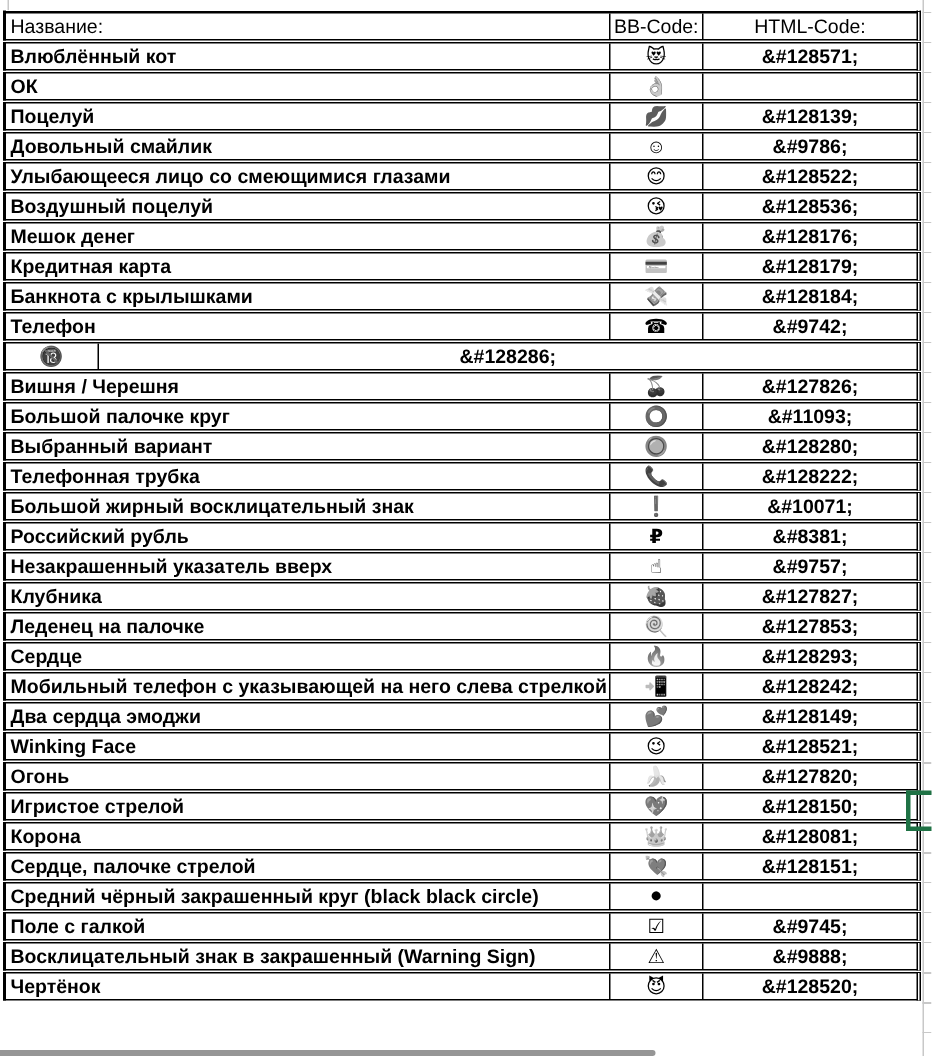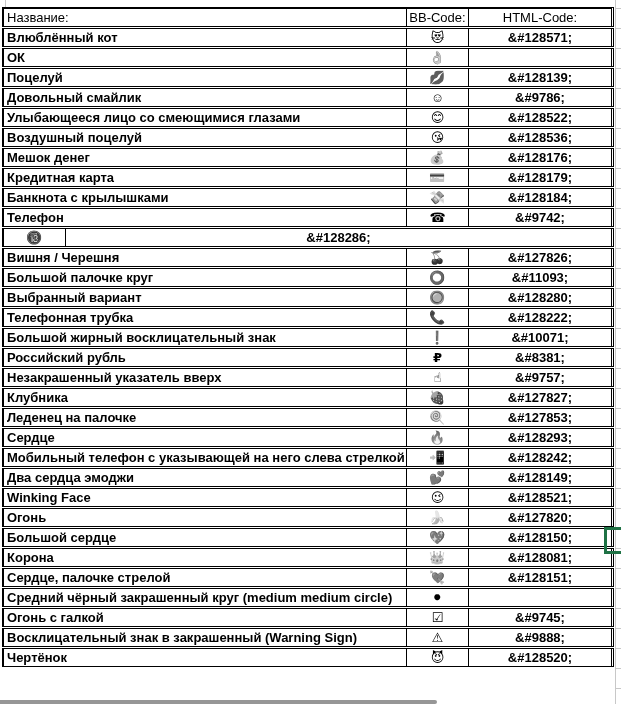--- a/index.html
+++ b/index.html
@@ -214,40 +214,40 @@
         <div class="cell name">Winking Face</div>
         <div class="cell bb">😉</div>
         <div class="cell code">&amp;#128521;</div>
       </div>
       <div class="tbl-row">
         <div class="cell name">Огонь</div>
         <div class="cell bb">🍌</div>
         <div class="cell code">&amp;#127820;</div>
       </div>
       <div class="tbl-row">
-        <div class="cell name">Большой сердце</div>
+        <div class="cell name">Игристое стрелой</div>
         <div class="cell bb">💖</div>
         <div class="cell code">&amp;#128150;</div>
       </div>
       <div class="tbl-row">
         <div class="cell name">Корона</div>
         <div class="cell bb">👑</div>
         <div class="cell code">&amp;#128081;</div>
       </div>
       <div class="tbl-row">
         <div class="cell name">Сердце, палочке стрелой</div>
         <div class="cell bb">💘</div>
         <div class="cell code">&amp;#128151;</div>
       </div>
       <div class="tbl-row">
-        <div class="cell name">Средний чёрный закрашенный круг (medium medium circle)</div>
+        <div class="cell name">Средний чёрный закрашенный круг (black black circle)</div>
         <div class="cell bb">⚫</div>
       </div>
       <div class="tbl-row">
-        <div class="cell name">Огонь с галкой</div>
+        <div class="cell name">Поле с галкой</div>
         <div class="cell bb">☑</div>
         <div class="cell code">&amp;#9745;</div>
       </div>
       <div class="tbl-row">
         <div class="cell name">Восклицательный знак в закрашенный (Warning Sign)</div>
         <div class="cell bb">⚠</div>
         <div class="cell code">&amp;#9888;</div>
       </div>
       <div class="tbl-row">
         <div class="cell name">Чертёнок</div>

